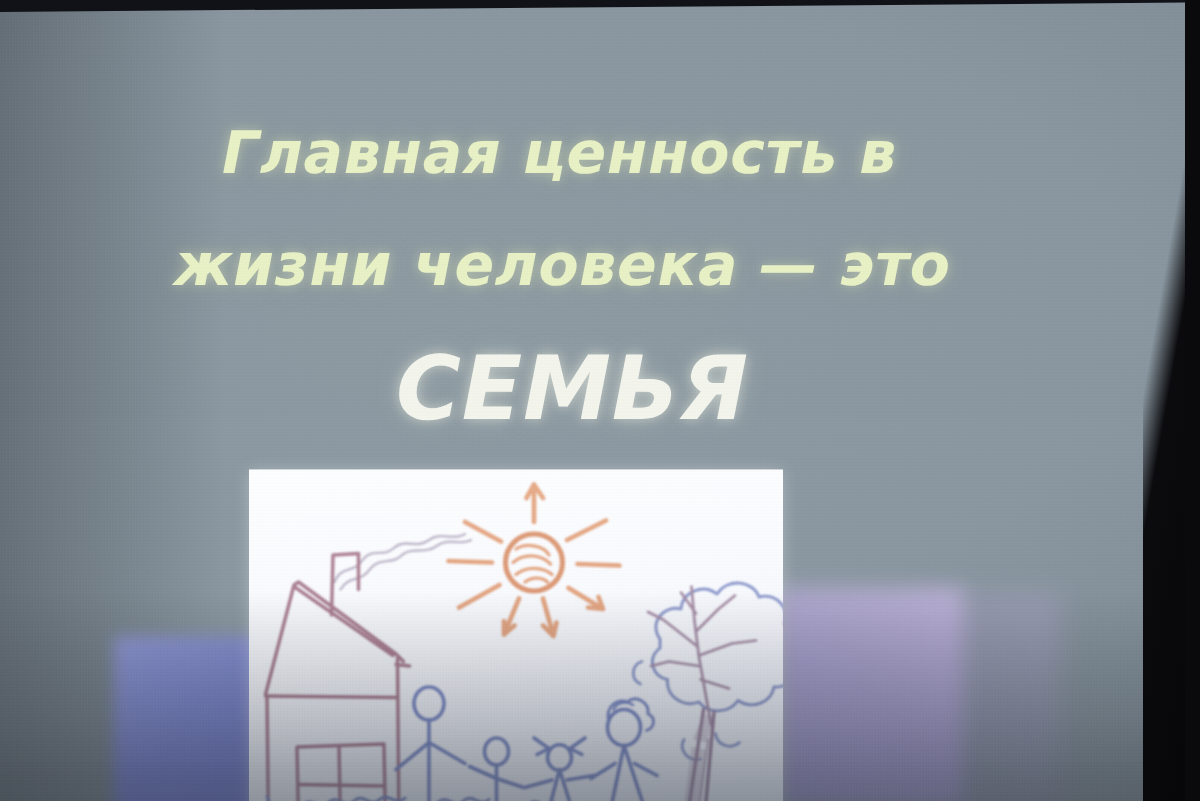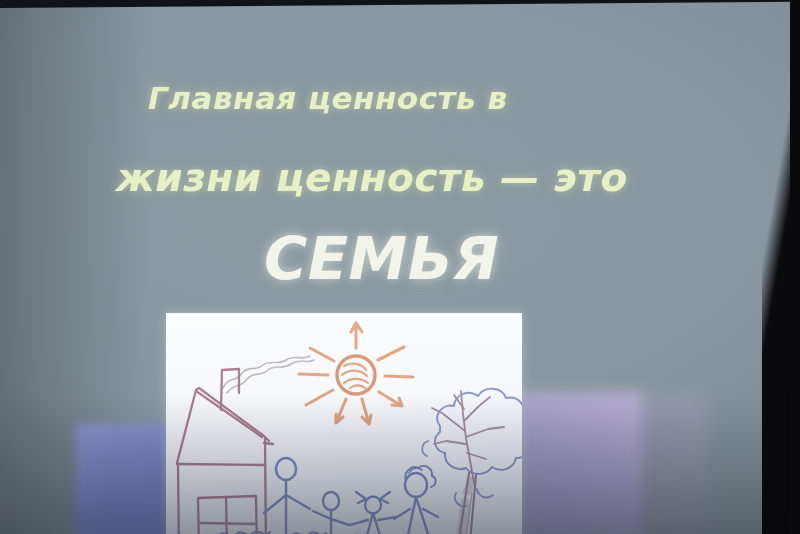--- a/index.html
+++ b/index.html
@@ -63,21 +63,21 @@
   
   .title-block{position:absolute;left:0;top:0;width:740px;}
   .tline{
     position:absolute;
     font-weight:700;font-style:italic;
     letter-spacing:.5px;
     white-space:nowrap;
     text-shadow:0 0 7px rgba(225,235,185,.40), 0 0 16px rgba(210,225,170,.22);
     -webkit-font-smoothing:antialiased;
   }
-  .tline1{left:148px;top:80px;font-size:31px;color:#e9f2c6;}
+  .tline1{left:148px;top:80px;font-size:39px;color:#e9f2c6;}
   .tline2{left:116px;top:155px;font-size:39px;color:#e9f2c6;}
   .tline3{left:264px;top:224px;font-size:59px;color:#f4f6ee;
           text-shadow:0 0 8px rgba(245,248,235,.48), 0 0 18px rgba(235,240,225,.25);}
 
   
   .card{
     position:absolute;left:166px;top:313px;width:356px;height:240px;
     background:linear-gradient(165deg,#fdfeff 0%,#fbfcff 45%,#eef2fb 100%);
     box-shadow:0 0 10px rgba(255,255,255,.30);
   }
@@ -96,21 +96,21 @@
   <div class="screen">
 
     <div class="left-vig"></div>
 
     <div class="glow-left"></div>
     <div class="glow-right2"></div>
     <div class="glow-right"></div>
 
     <div class="title-block">
       <div class="tline tline1">Главная ценность в</div>
-      <div class="tline tline2">жизни ценность — это</div>
+      <div class="tline tline2">жизни человека — это</div>
       <div class="tline tline3">СЕМЬЯ</div>
     </div>
 
     <div class="card">
       <svg viewBox="0 0 356 240" xmlns="http://www.w3.org/2000/svg">
         <g class="blurwrap" fill="none" stroke-linecap="round" stroke-linejoin="round">
 
           <g stroke="#9f93ae" stroke-width="1.6" opacity=".75">
             <path d="M57,75 C62,63 70,70 76,60 C82,52 90,59 97,52 C104,46 112,53 120,47 C128,41 136,48 144,43"></path>
             <path d="M61,80 C67,70 74,76 81,66 C88,58 95,64 102,57 C109,51 117,57 125,51 C133,45 141,51 148,47"></path>

